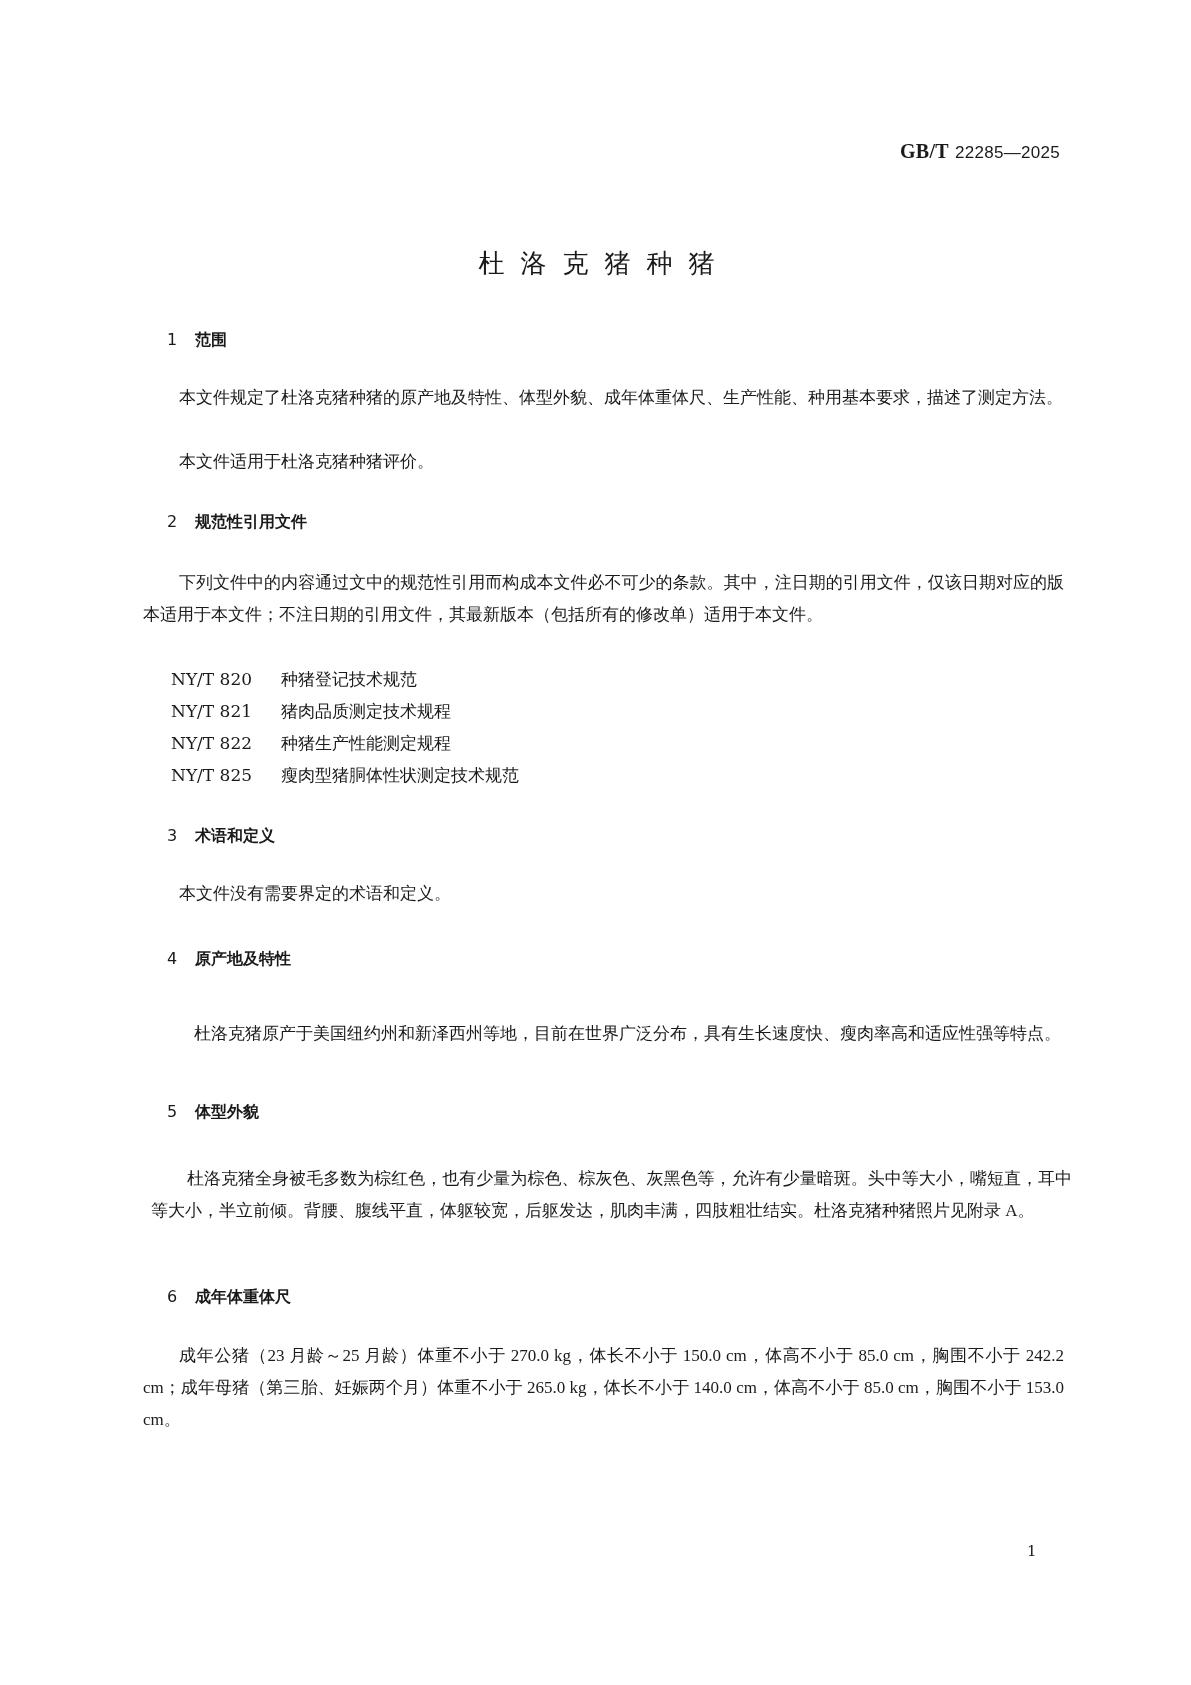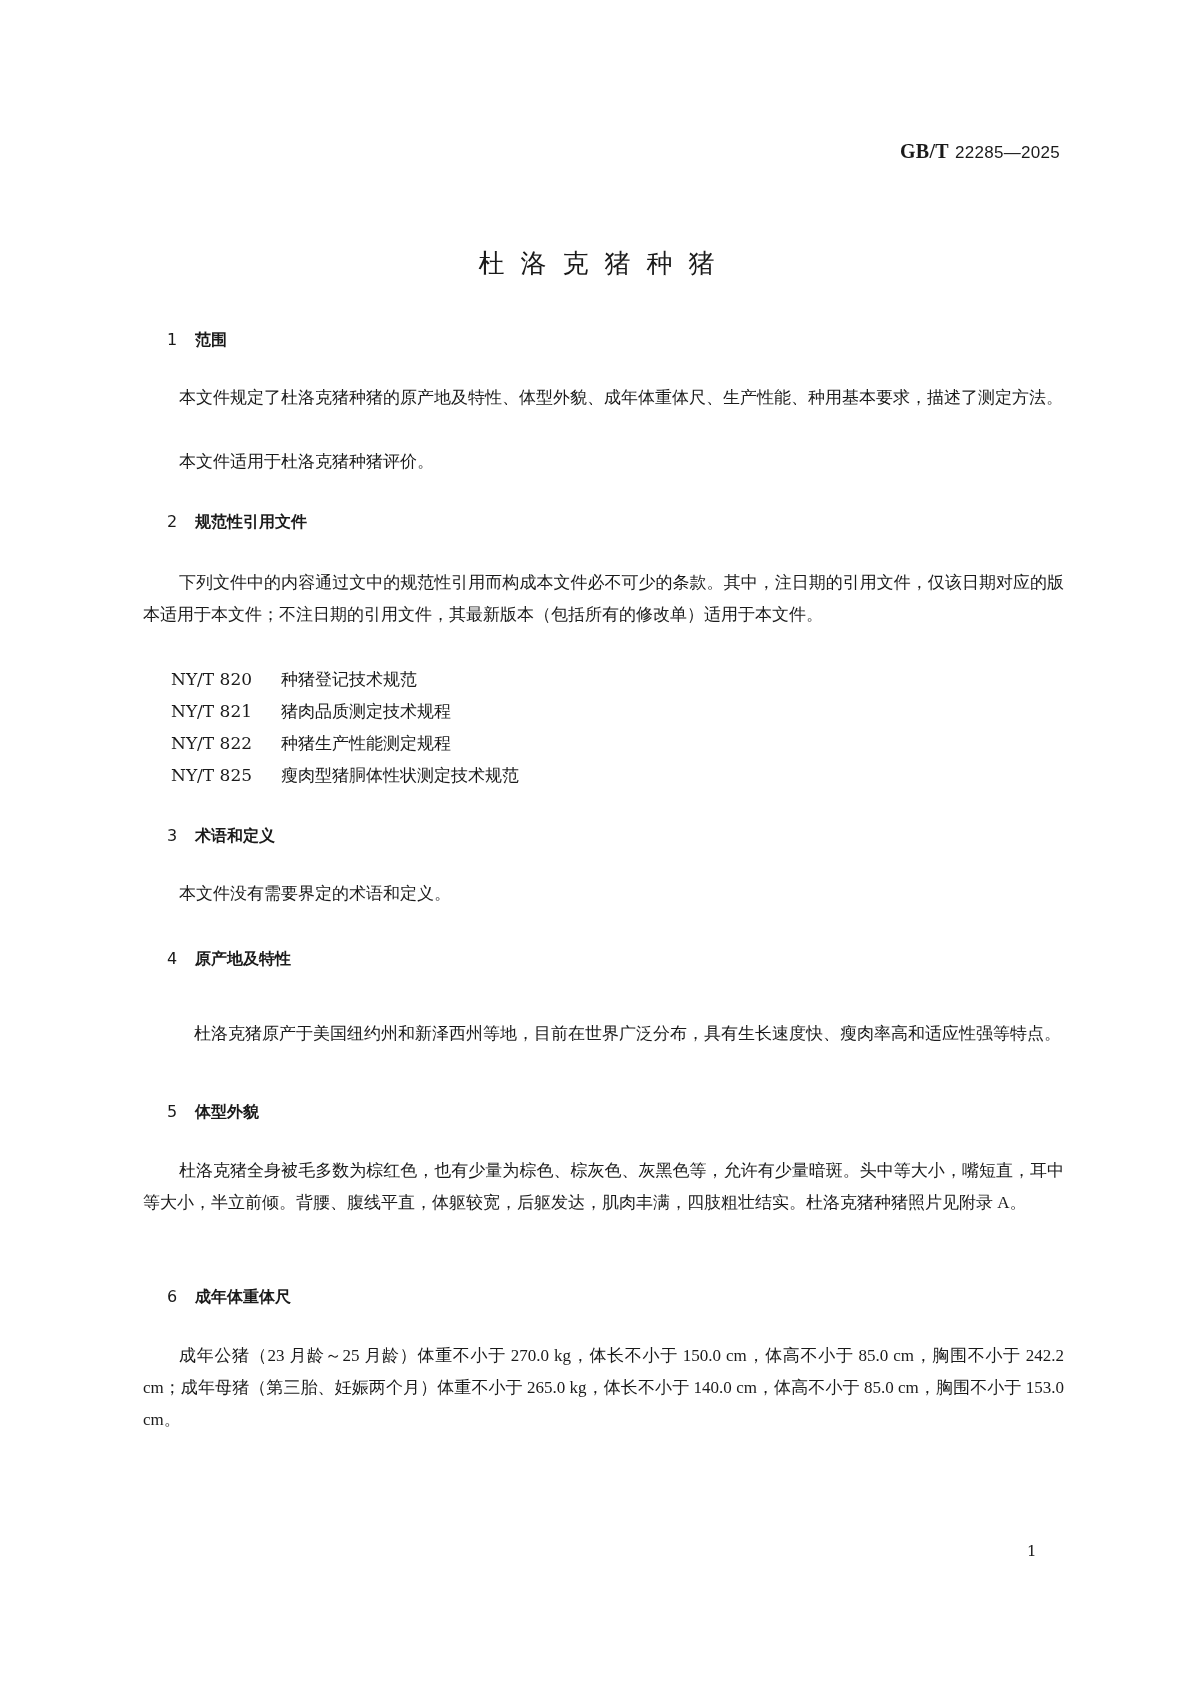--- a/index.html
+++ b/index.html
@@ -132,21 +132,21 @@
   <p class="para" style="top:878px;margin:0;">本文件没有需要界定的术语和定义。</p>
 
   <div class="heading" style="top:949px;">
     <span class="num">4</span><span>原产地及特性</span>
   </div>
   <p class="para" style="top:1003px;margin:15px;">杜洛克猪原产于美国纽约州和新泽西州等地，目前在世界广泛分布，具有生长速度快、瘦肉率高和适应性强等特点。</p>
 
   <div class="heading" style="top:1102px;">
     <span class="num">5</span><span>体型外貌</span>
   </div>
-  <p class="para" style="top:1155px;margin:0;">杜洛克猪全身被毛多数为棕红色，也有少量为棕色、棕灰色、灰黑色等，允许有少量暗斑。头中等大小，嘴短直，耳中等大小，半立前倾。背腰、腹线平直，体躯较宽，后躯发达，肌肉丰满，四肢粗壮结实。杜洛克猪种猪照片见附录 A。</p>
+  <p class="para" style="top:1155px;margin:8px;">杜洛克猪全身被毛多数为棕红色，也有少量为棕色、棕灰色、灰黑色等，允许有少量暗斑。头中等大小，嘴短直，耳中等大小，半立前倾。背腰、腹线平直，体躯较宽，后躯发达，肌肉丰满，四肢粗壮结实。杜洛克猪种猪照片见附录 A。</p>
 
   <div class="heading" style="top:1287px;">
     <span class="num">6</span><span>成年体重体尺</span>
   </div>
   <p class="para" style="top:1340px;margin:0;">成年公猪（23 月龄～25 月龄）体重不小于 270.0 kg，体长不小于 150.0 cm，体高不小于 85.0 cm，胸围不小于 242.2 cm；成年母猪（第三胎、妊娠两个月）体重不小于 265.0 kg，体长不小于 140.0 cm，体高不小于 85.0 cm，胸围不小于 153.0 cm。</p>
 
 </div>
 
 <div class="page-num">1</div>
 

